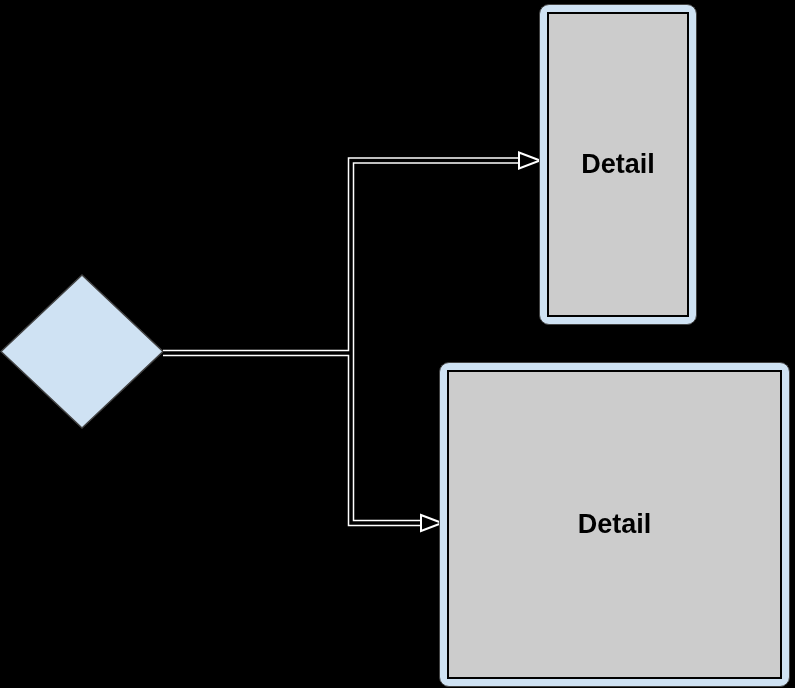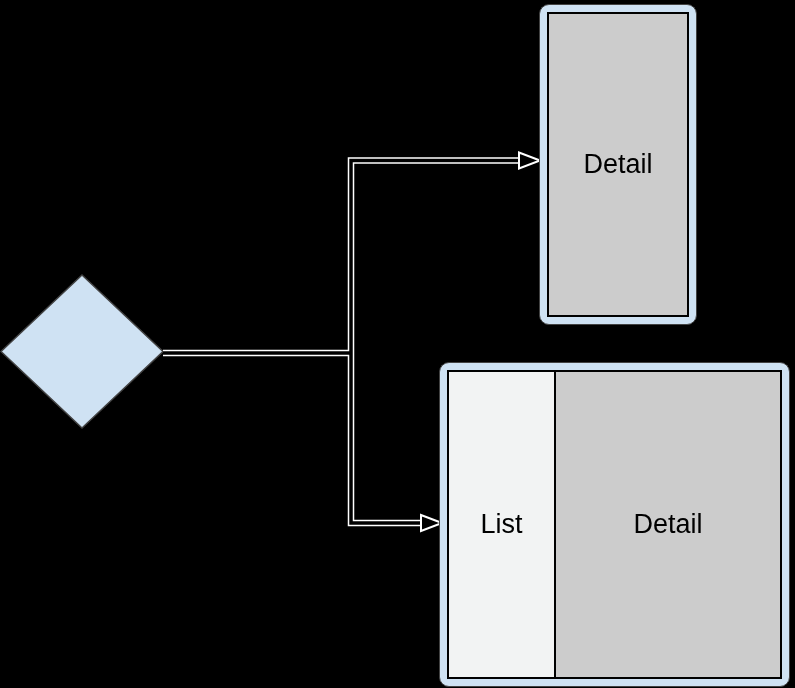--- a/index.html
+++ b/index.html
@@ -81,20 +81,21 @@
     top: 362px;
     width: 351px;
     height: 325px;
   }
   .screen-content {
     width: 100%;
     height: 100%;
     border: 2px solid var(--line_core);
     display: flex;
     align-items: stretch;
+    font-weight: bold;
   }
   .pane {
     display: flex;
     align-items: center;
     justify-content: center;
     font-size: 27px;
     color: var(--label_text);
   }
   .pane.detail-full {
     width: 100%;
@@ -133,22 +134,19 @@
   <div class="screen detail-only">
     <div class="screen-content">
       <div class="pane detail-full">
         <span>Detail</span>
       </div>
     </div>
   </div>
 
   <div class="screen list-detail">
     <div class="screen-content">
-      <div class="pane list">
-        <span>List</span>
-      </div>
       <div class="pane detail-side">
         <span>Detail</span>
       </div>
     </div>
   </div>
 
 </div>
 
 </body></html>

